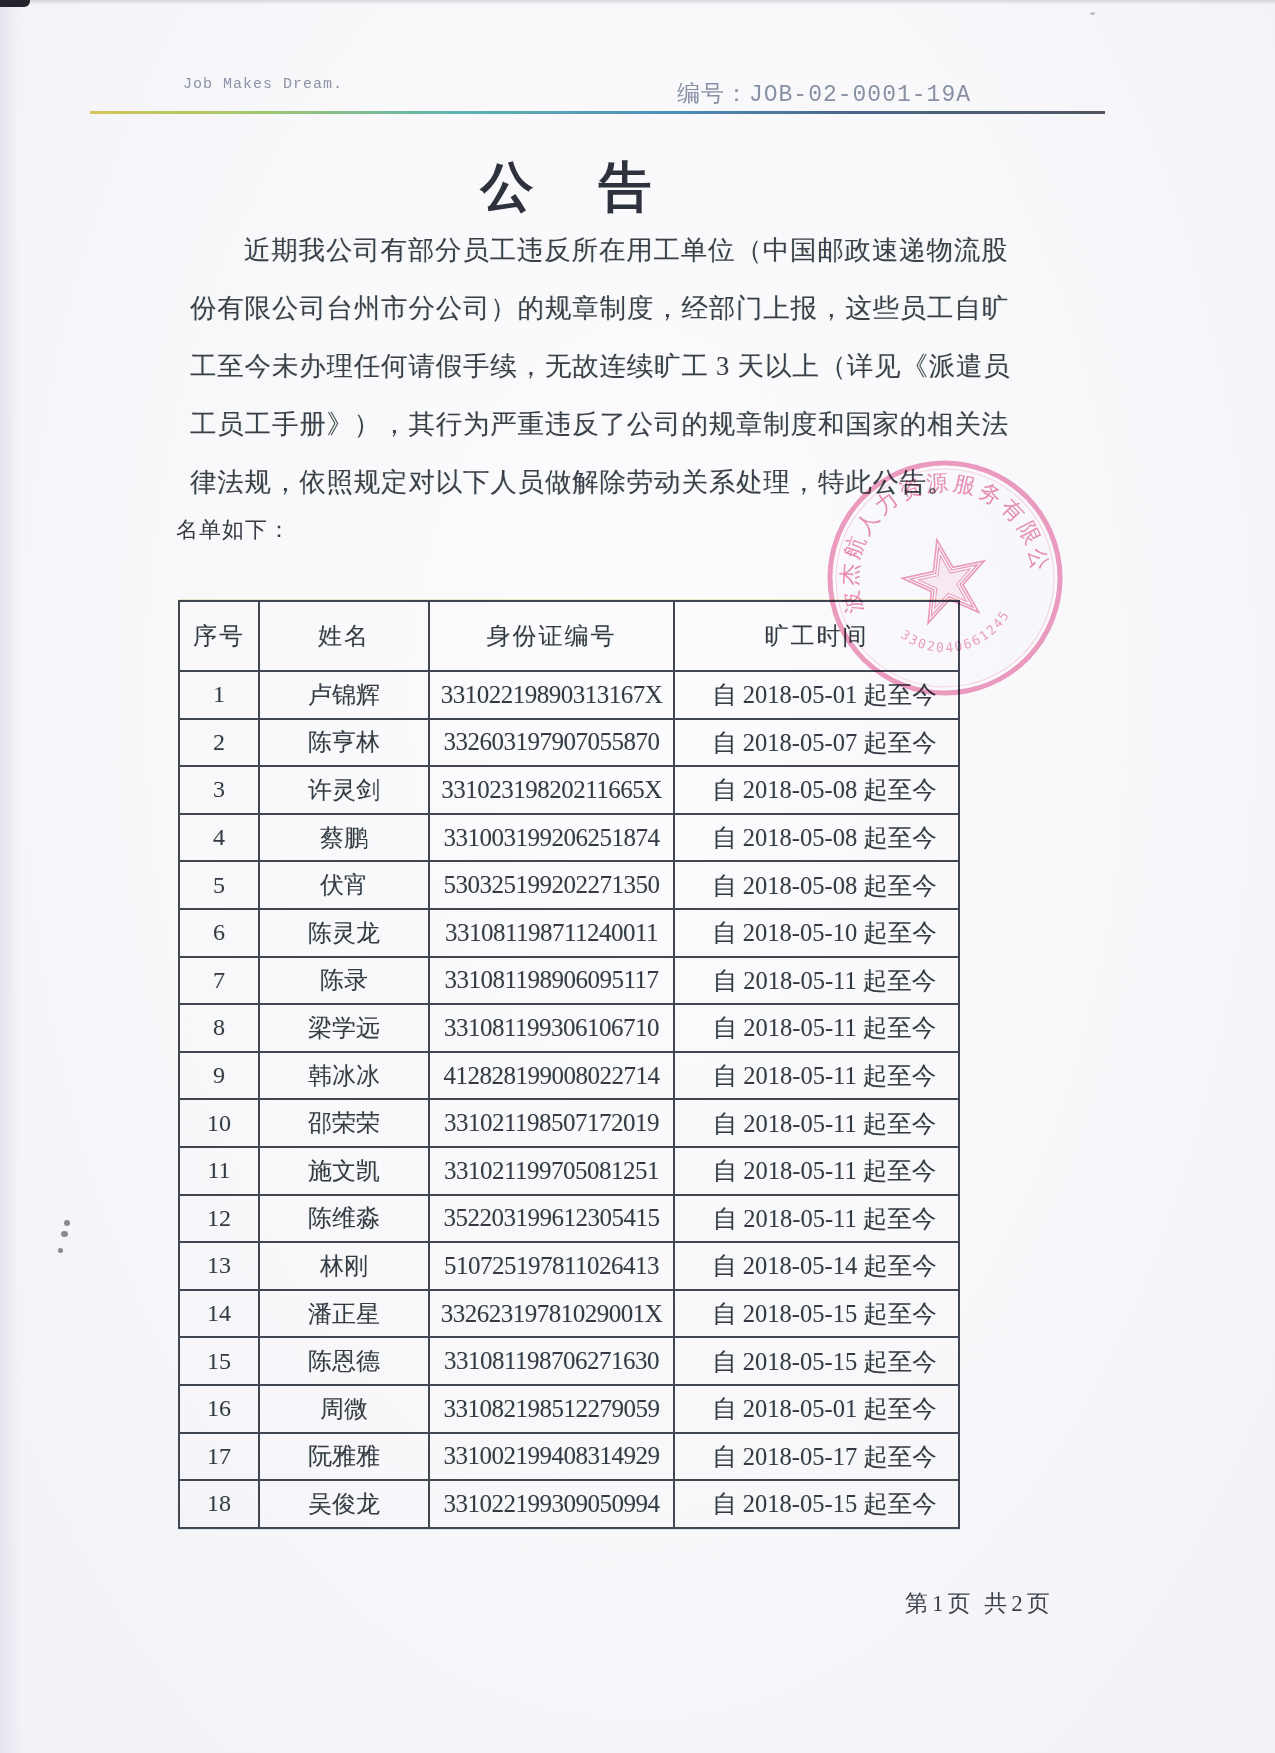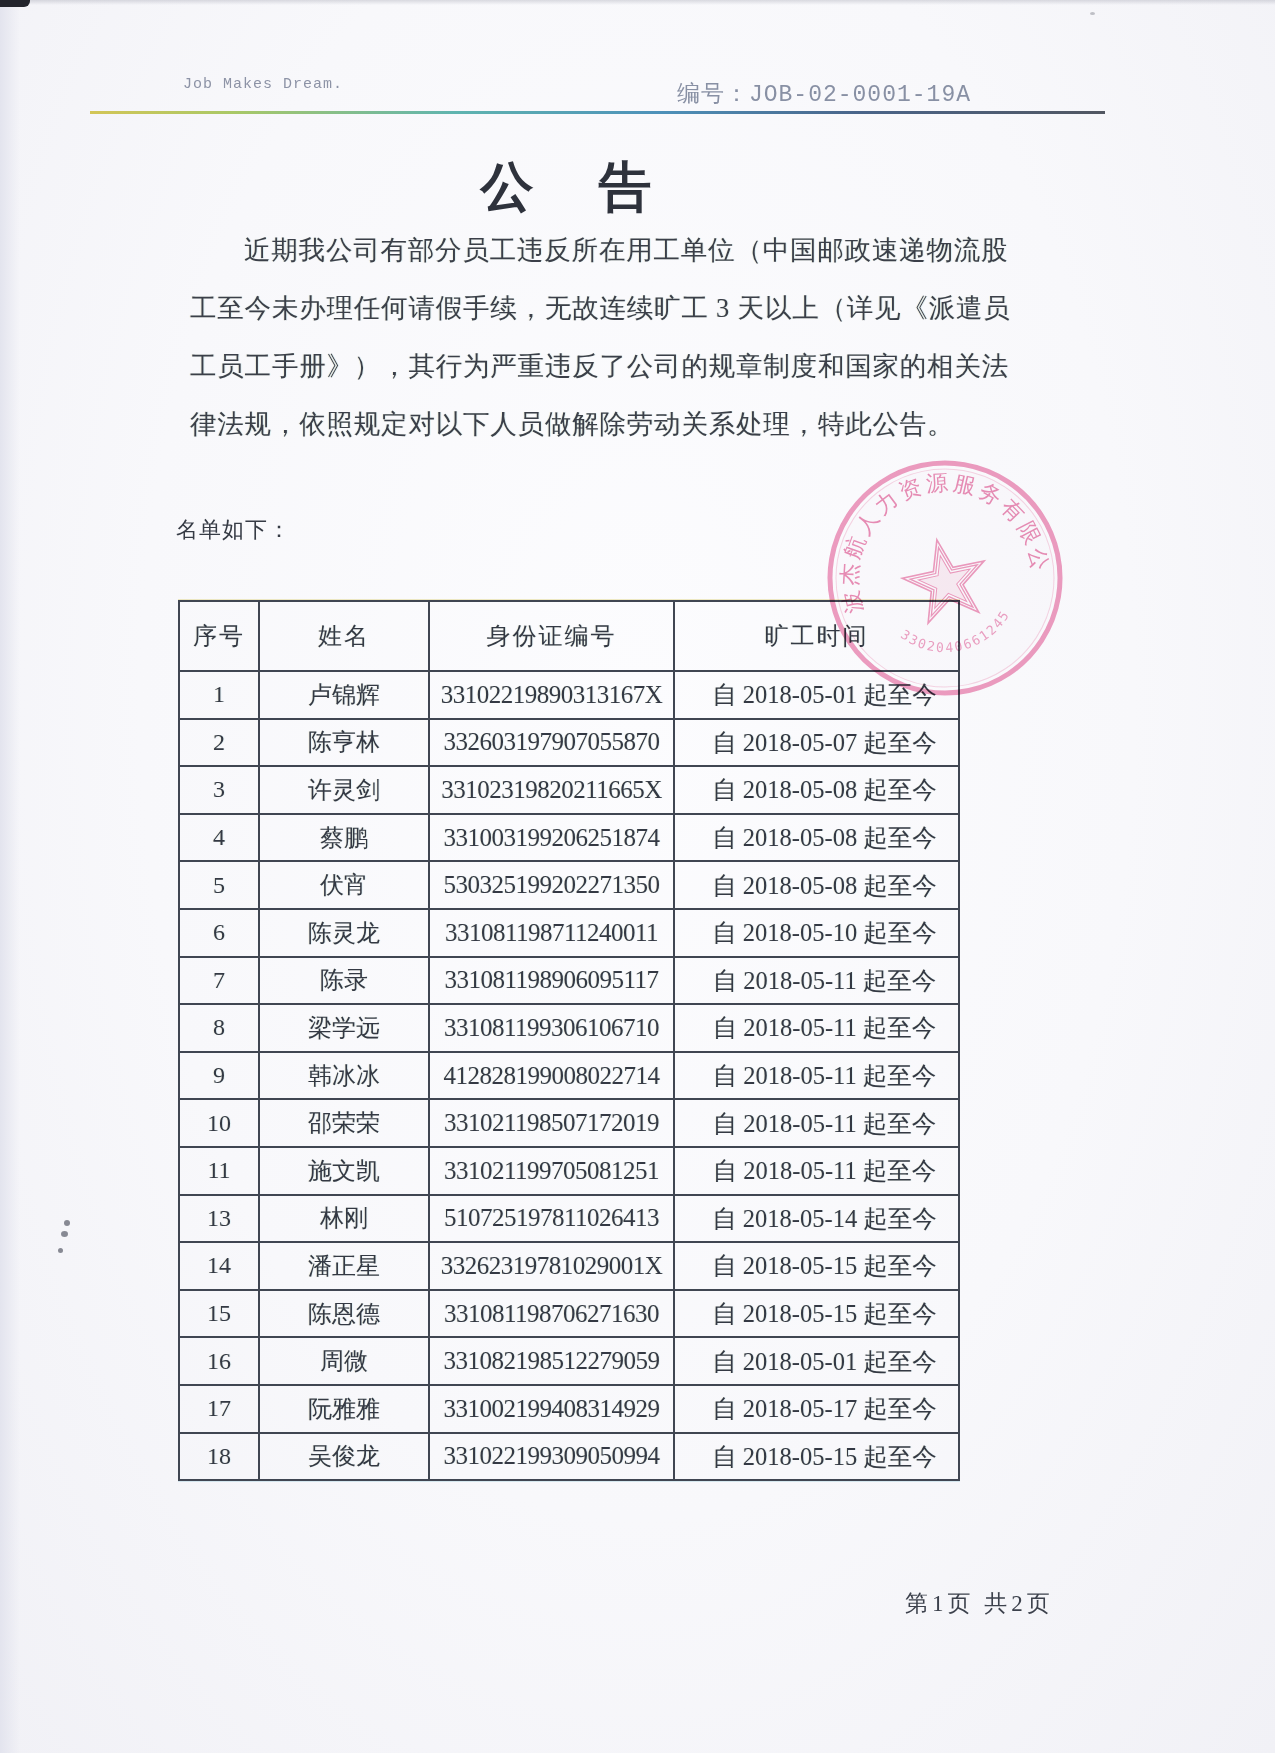--- a/index.html
+++ b/index.html
@@ -89,20 +89,21 @@
   <div class="speck" style="left:1090px; top:12px; width:5px; height:3px; opacity:.4;"></div>
 
   <div class="hdr-left">Job Makes Dream.</div>
   <div class="hdr-right">编号：JOB-02-0001-19A</div>
   <div class="hdr-rule"></div>
 
   <h1 class="doc-title">公　告</h1>
 
   <div class="body-text">
       <div class="para-line indent">近期我公司有部分员工违反所在用工单位（中国邮政速递物流股</div>
+      <div class="para-line">份有限公司台州市分公司）的规章制度，经部门上报，这些员工自旷</div>
       <div class="para-line">工至今未办理任何请假手续，无故连续旷工 3 天以上（详见《派遣员</div>
       <div class="para-line">工员工手册》），其行为严重违反了公司的规章制度和国家的相关法</div>
       <div class="para-line">律法规，依照规定对以下人员做解除劳动关系处理，特此公告。</div>
     </div>
 
   <div class="list-intro">名单如下：</div>
 
   <table class="roster">
     <colgroup>
       <col style="width:80px">
@@ -176,20 +177,26 @@
         <tr>
           <td class="c0">10</td>
           <td class="c1">邵荣荣</td>
           <td class="c2">331021198507172019</td>
           <td class="c3">自 2018-05-11 起至今</td>
         </tr>
         <tr>
           <td class="c0">11</td>
           <td class="c1">施文凯</td>
           <td class="c2">331021199705081251</td>
+          <td class="c3">自 2018-05-11 起至今</td>
+        </tr>
+        <tr>
+          <td class="c0">12</td>
+          <td class="c1">陈维淼</td>
+          <td class="c2">352203199612305415</td>
           <td class="c3">自 2018-05-11 起至今</td>
         </tr>
         <tr>
           <td class="c0">13</td>
           <td class="c1">林刚</td>
           <td class="c2">510725197811026413</td>
           <td class="c3">自 2018-05-14 起至今</td>
         </tr>
         <tr>
           <td class="c0">14</td>

